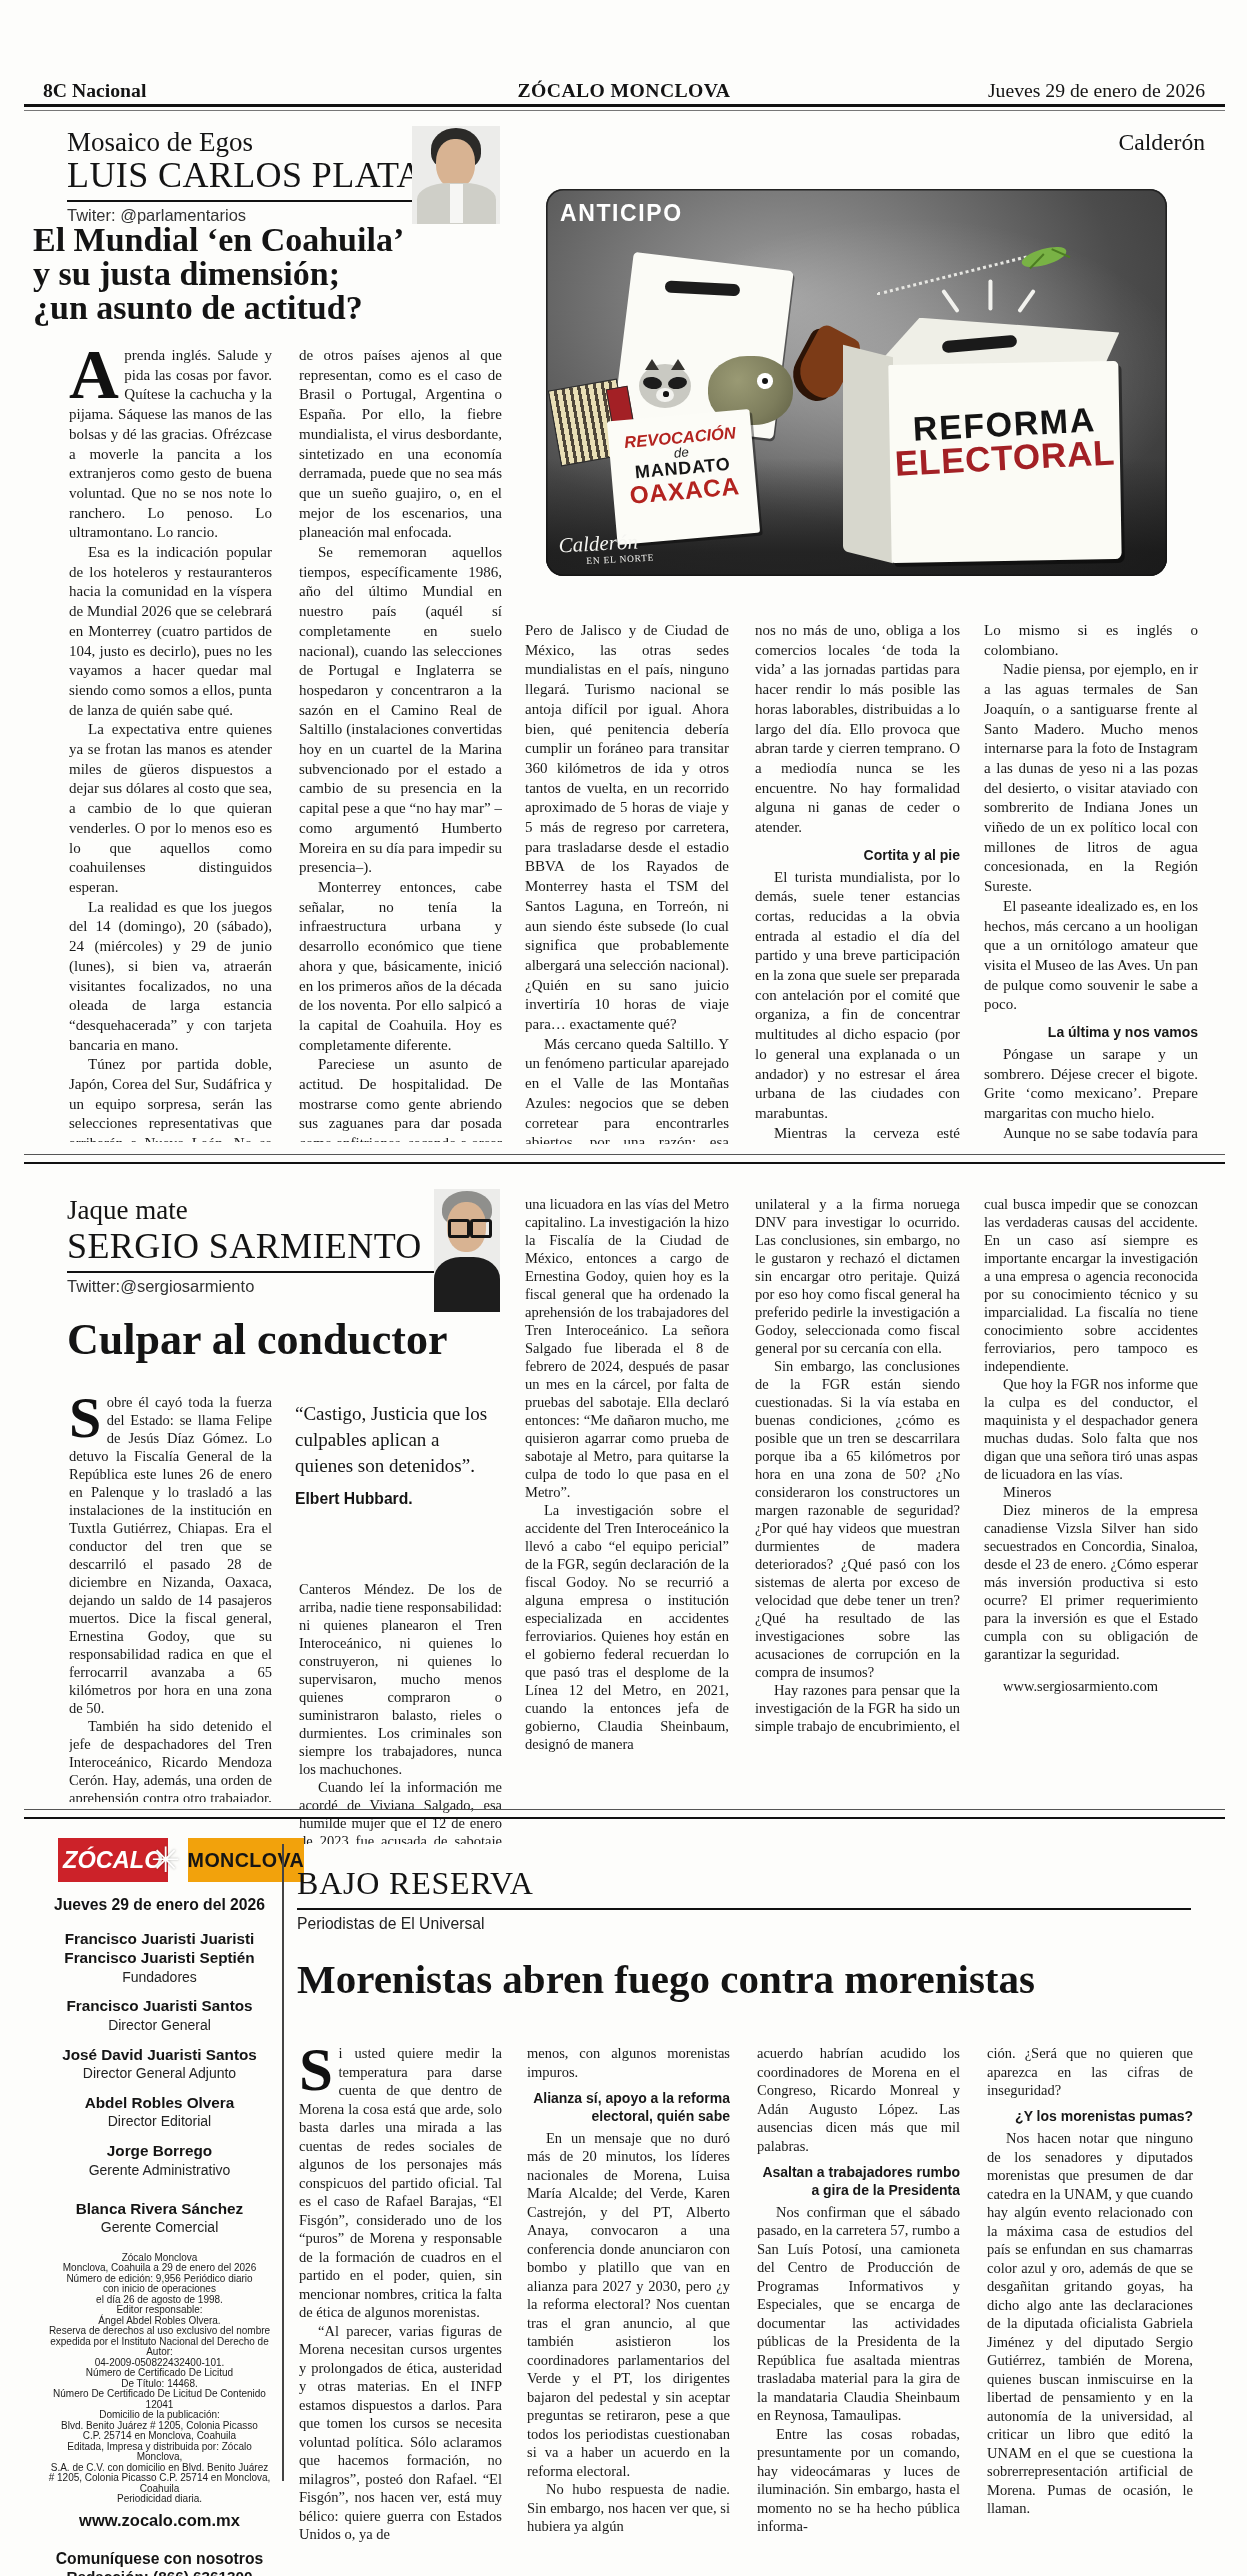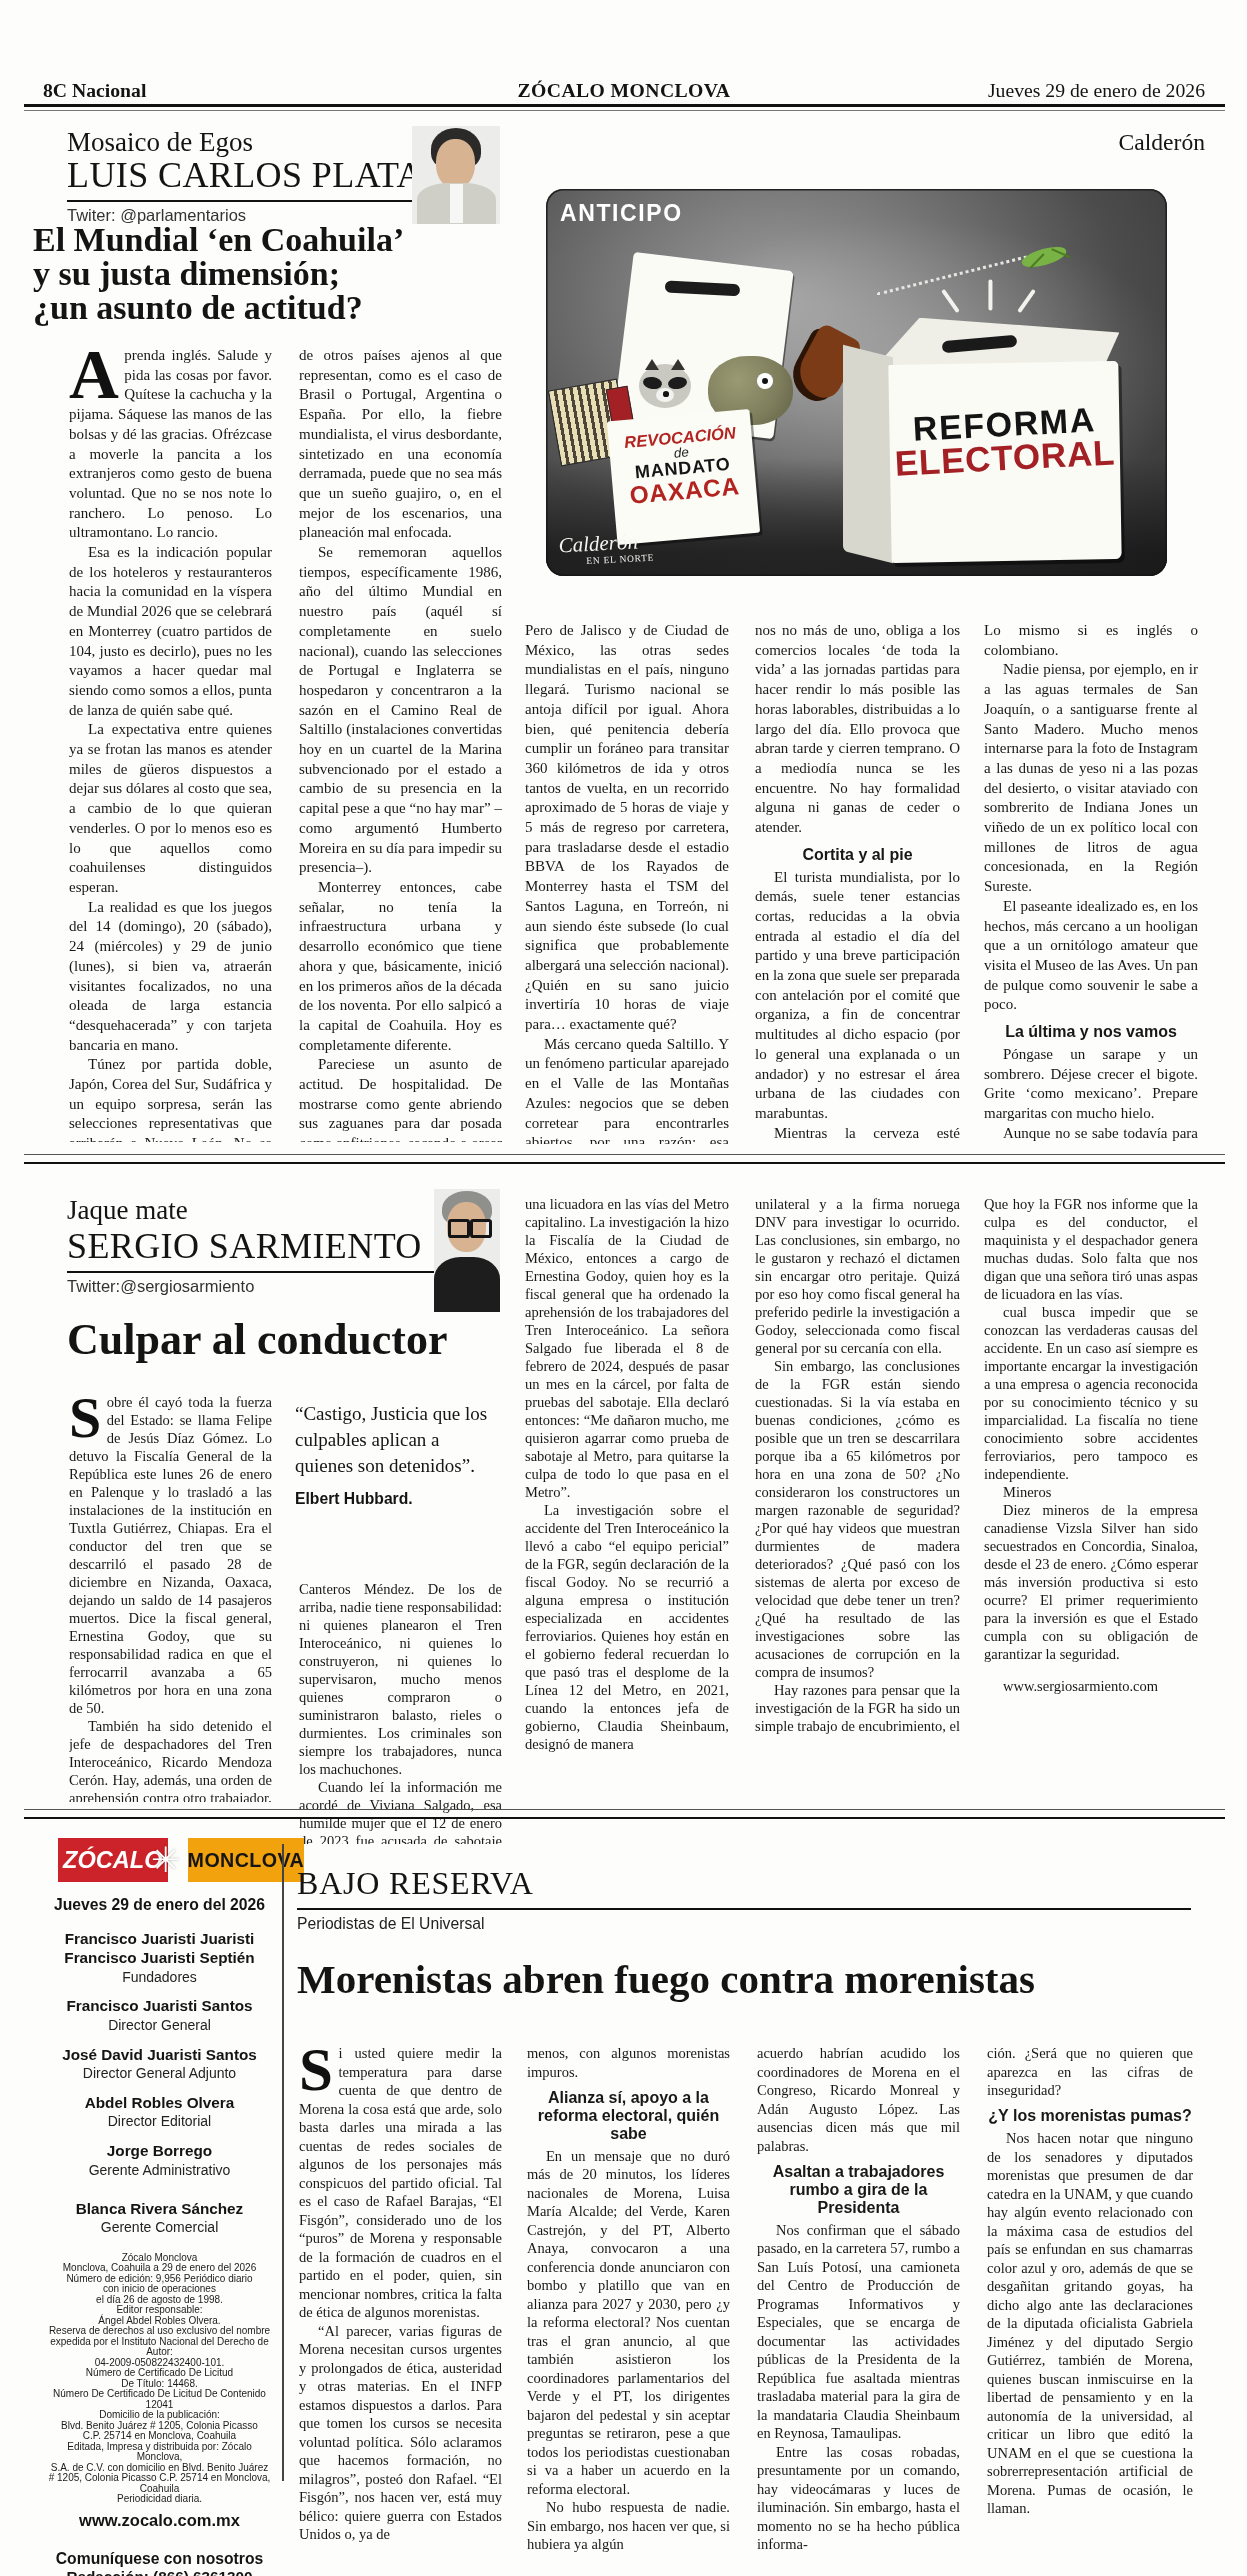--- a/index.html
+++ b/index.html
@@ -12,21 +12,21 @@
   .hdr{top:79px;font-size:19.7px;font-weight:700;}
   .hdr-date{font-weight:400;}
   
   .col{position:absolute;text-align:justify;overflow:hidden;color:#181818;}
   .a1col{font-size:15px;line-height:19.7px;}
   .smcol{font-size:14.5px;line-height:18px;}
   .brcol{font-size:14.5px;line-height:18.5px;}
   .col p{margin:0;padding:0;}
   .col p + p{text-indent:19px;}
   .col p.sub{font-family:"Liberation Sans","DejaVu Sans",sans-serif;font-weight:700;
-             font-size:16px;line-height:18px;text-indent:0!important;text-align:center;
+             font-size:14px;line-height:18px;text-indent:0!important;text-align:right;
              margin:7.9px 0 3.9px 0;}
   .col p.subplain{text-indent:19px;}
   .col p.url{font-weight:400;margin-top:14px;text-indent:19px;text-align:left;}
   .dc{float:left;font-weight:700;padding:3.1px 5.5px 0 0;color:#111;}
   .dc1{font-size:69px;line-height:52px;}
   .dc2{font-size:58px;line-height:44px;}
   .dc3{font-size:61px;line-height:46px;}
   
   .kicker{font-size:27px;}
   .author{font-size:36px;line-height:1;letter-spacing:0.4px;}
@@ -259,22 +259,22 @@
   <div class="col smcol" style="left:525px;top:1195px;width:204px;height:610px;">
     <p>una licuadora en las vías del Metro capitalino. La investigación la hizo la Fiscalía de la Ciudad de México, entonces a cargo de Ernestina Godoy, quien hoy es la fiscal general que ha ordenado la aprehensión de los trabajadores del Tren Interoceánico. La señora Salgado fue liberada el 8 de febrero de 2024, después de pasar un mes en la cárcel, por falta de pruebas del sabotaje. Ella declaró entonces: “Me dañaron mucho, me quisieron agarrar como prueba de sabotaje al Metro, para quitarse la culpa de todo lo que pasa en el Metro”.</p>
     <p>La investigación sobre el accidente del Tren Interoceánico la llevó a cabo “el equipo pericial” de la FGR, según declaración de la fiscal Godoy. No se recurrió a alguna empresa o institución especializada en accidentes ferroviarios. Quienes hoy están en el gobierno federal recuerdan lo que pasó tras el desplome de la Línea 12 del Metro, en 2021, cuando la entonces jefa de gobierno, Claudia Sheinbaum, designó de manera</p>
   </div>
   <div class="col smcol" style="left:755px;top:1195px;width:205px;height:610px;">
     <p>unilateral y a la firma noruega DNV para investigar lo ocurrido. Las conclusiones, sin embargo, no le gustaron y rechazó el dictamen sin encargar otro peritaje. Quizá por eso hoy como fiscal general ha preferido pedirle la investigación a Godoy, seleccionada como fiscal general por su cercanía con ella.</p>
     <p>Sin embargo, las conclusiones de la FGR están siendo cuestionadas. Si la vía estaba en buenas condiciones, ¿cómo es posible que un tren se descarrilara porque iba a 65 kilómetros por hora en una zona de 50? ¿No consideraron los constructores un margen razonable de seguridad? ¿Por qué hay videos que muestran durmientes de madera deteriorados? ¿Qué pasó con los sistemas de alerta por exceso de velocidad que debe tener un tren? ¿Qué ha resultado de las investigaciones sobre las acusaciones de corrupción en la compra de insumos?</p>
     <p>Hay razones para pensar que la investigación de la FGR ha sido un simple trabajo de encubrimiento, el</p>
   </div>
   <div class="col smcol" style="left:984px;top:1195px;width:214px;height:610px;">
+    <p>cual busca impedir que se conozcan las verdaderas causas del accidente. En un caso así siempre es importante encargar la investigación a una empresa o agencia reconocida por su conocimiento técnico y su imparcialidad. La fiscalía no tiene conocimiento sobre accidentes ferroviarios, pero tampoco es independiente.</p>
     <p>Que hoy la FGR nos informe que la culpa es del conductor, el maquinista y el despachador genera muchas dudas. Solo falta que nos digan que una señora tiró unas aspas de licuadora en las vías.</p>
-    <p>cual busca impedir que se conozcan las verdaderas causas del accidente. En un caso así siempre es importante encargar la investigación a una empresa o agencia reconocida por su conocimiento técnico y su imparcialidad. La fiscalía no tiene conocimiento sobre accidentes ferroviarios, pero tampoco es independiente.</p>
     <p class="subplain">Mineros</p>
     <p>Diez mineros de la empresa canadiense Vizsla Silver han sido secuestrados en Concordia, Sinaloa, desde el 23 de enero. ¿Cómo esperar más inversión productiva si esto ocurre? El primer requerimiento para la inversión es que el Estado cumpla con su obligación de garantizar la seguridad.</p>
     <p class="url">www.sergiosarmiento.com</p>
   </div>
 
   <div class="rule" style="left:23.6px;top:1809px;width:1201px;height:0.8px;background:#555;"></div>
   <div class="rule" style="left:23.6px;top:1817px;width:1201px;height:2.4px;"></div>
 
   <div class="mh">
     <div class="mh-logo">

